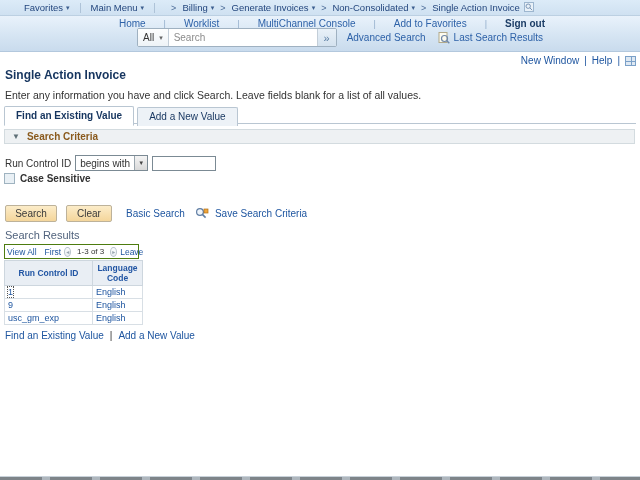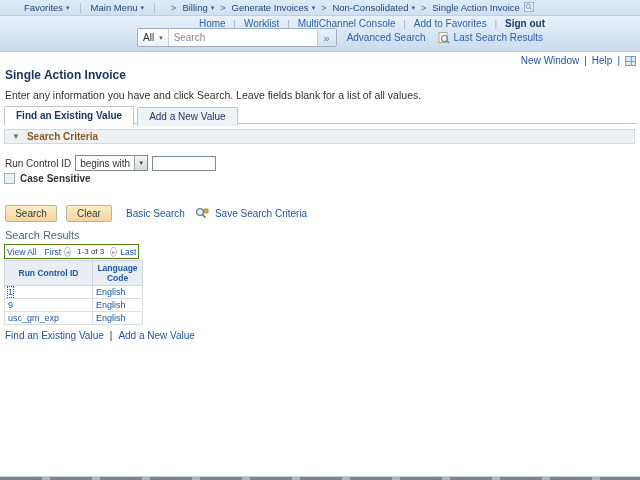--- a/index.html
+++ b/index.html
@@ -26,21 +26,21 @@
   .crumb-icon { margin-left:4px; }
 
   
   .headerbar {
     position:absolute; top:16px; left:0; width:640px; height:36px;
     background:linear-gradient(180deg,#e9f2fb 0%,#d6e5f3 55%,#c9dbed 100%);
     border-bottom:1px solid #b3c8dd;
   }
   .toplinks {
     position:absolute; top:2px; right:95px;
-    display:flex; align-items:center; font-size:10px; white-space:nowrap;
+    display:flex; align-items:center; font-size:10px; white-space:nowrap;gap:10px;
   }
   .toplinks a { color:#2e62a8; text-decoration:none; cursor:pointer; }
   .toplinks .pipe { color:#93aecb; margin:0 8px; font-size:9px; }
   .toplinks .signout { color:#1c3d66; font-weight:bold; cursor:pointer; }
   .logo {
     position:absolute; left:8px; top:9px;
     color:#e11b22; font-size:17px; font-weight:bold; letter-spacing:1px;
   }
   .logo .tick { font-size:8px; vertical-align:top; }
   .searchrow {
@@ -309,21 +309,21 @@
   </div>
 
   <div class="results-heading">Search Results</div>
 
   <div class="gridnav">
     <a class="viewall">View All</a>
     <a>First</a>
     <span class="navcirc">◄</span>
     <span class="rng">1-3 of 3</span>
     <span class="navcirc">►</span>
-    <a>Last</a>
+    <a>Leave</a>
   </div>
 
   <table class="results">
     <thead>
       <tr>
         <th class="col-runctl">Run Control ID</th>
         <th class="col-lang">Language Code</th>
       </tr>
     </thead>
     <tbody>

